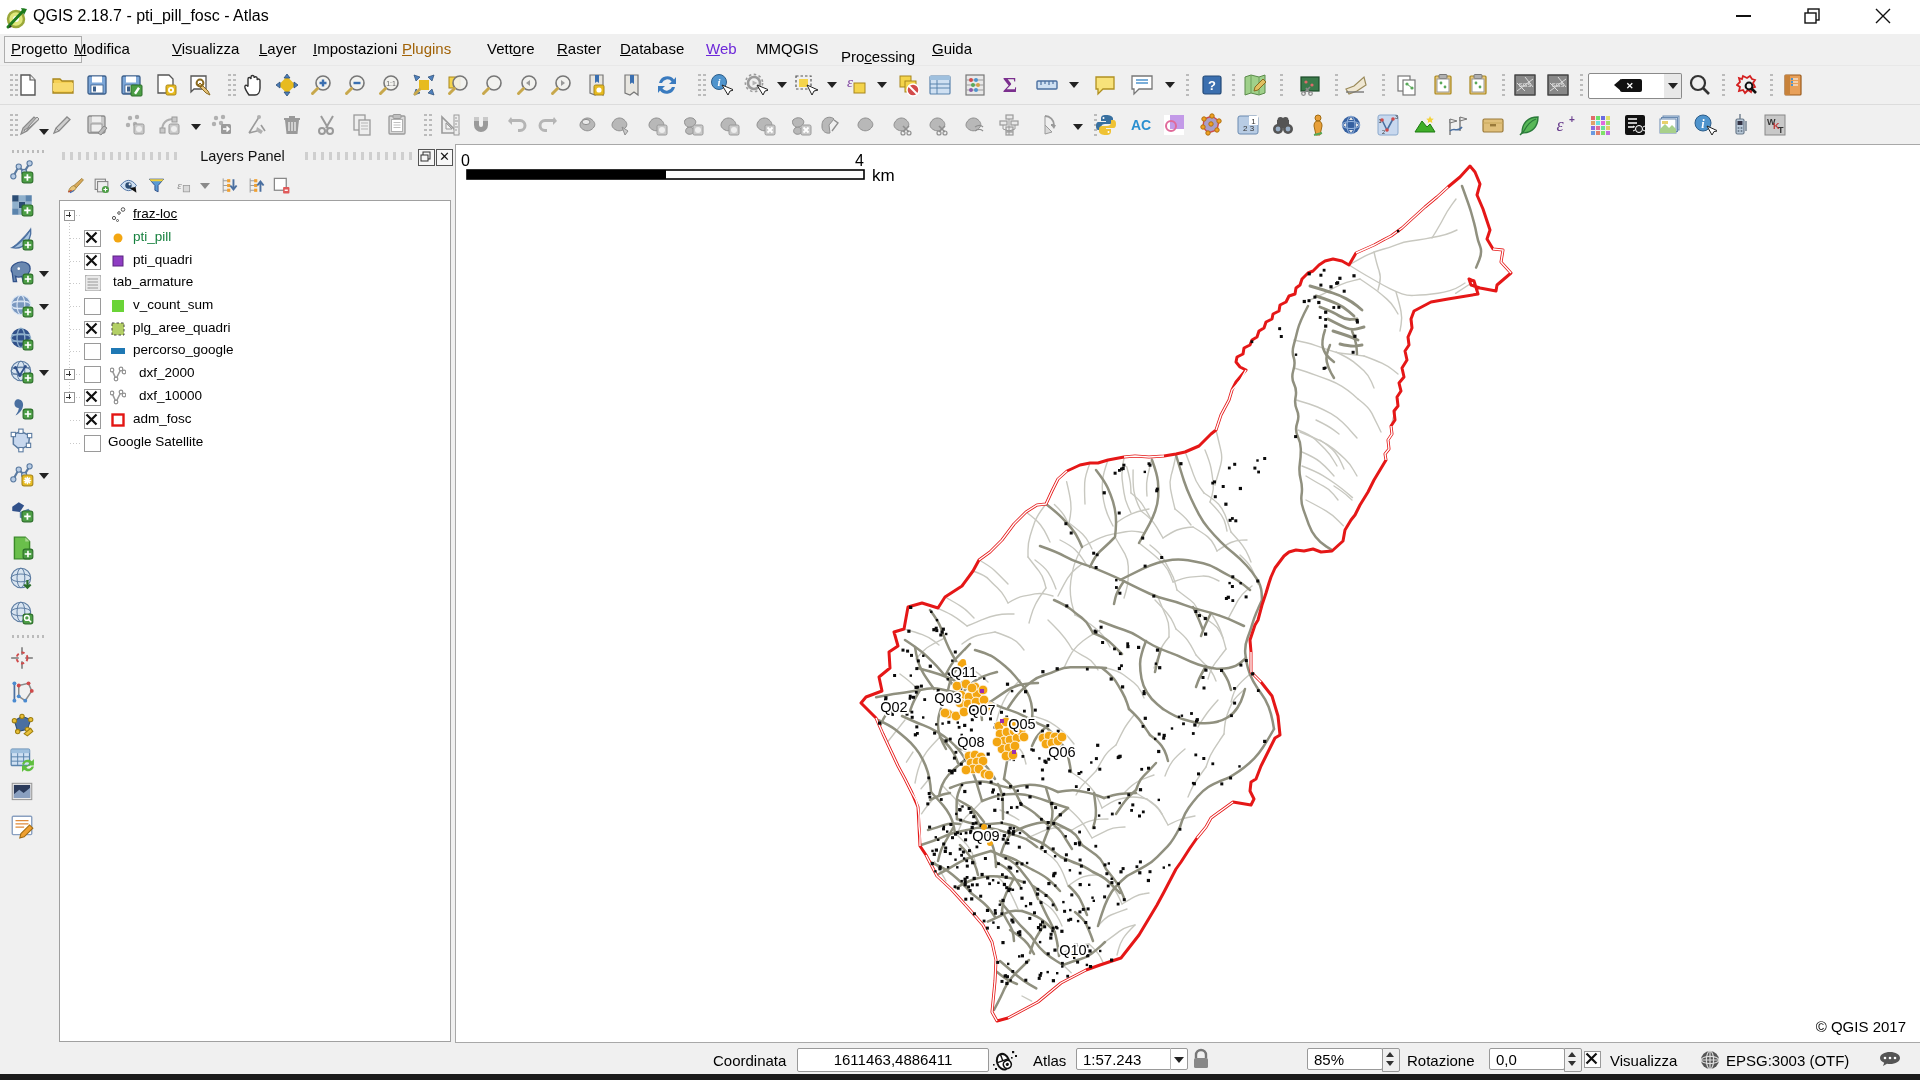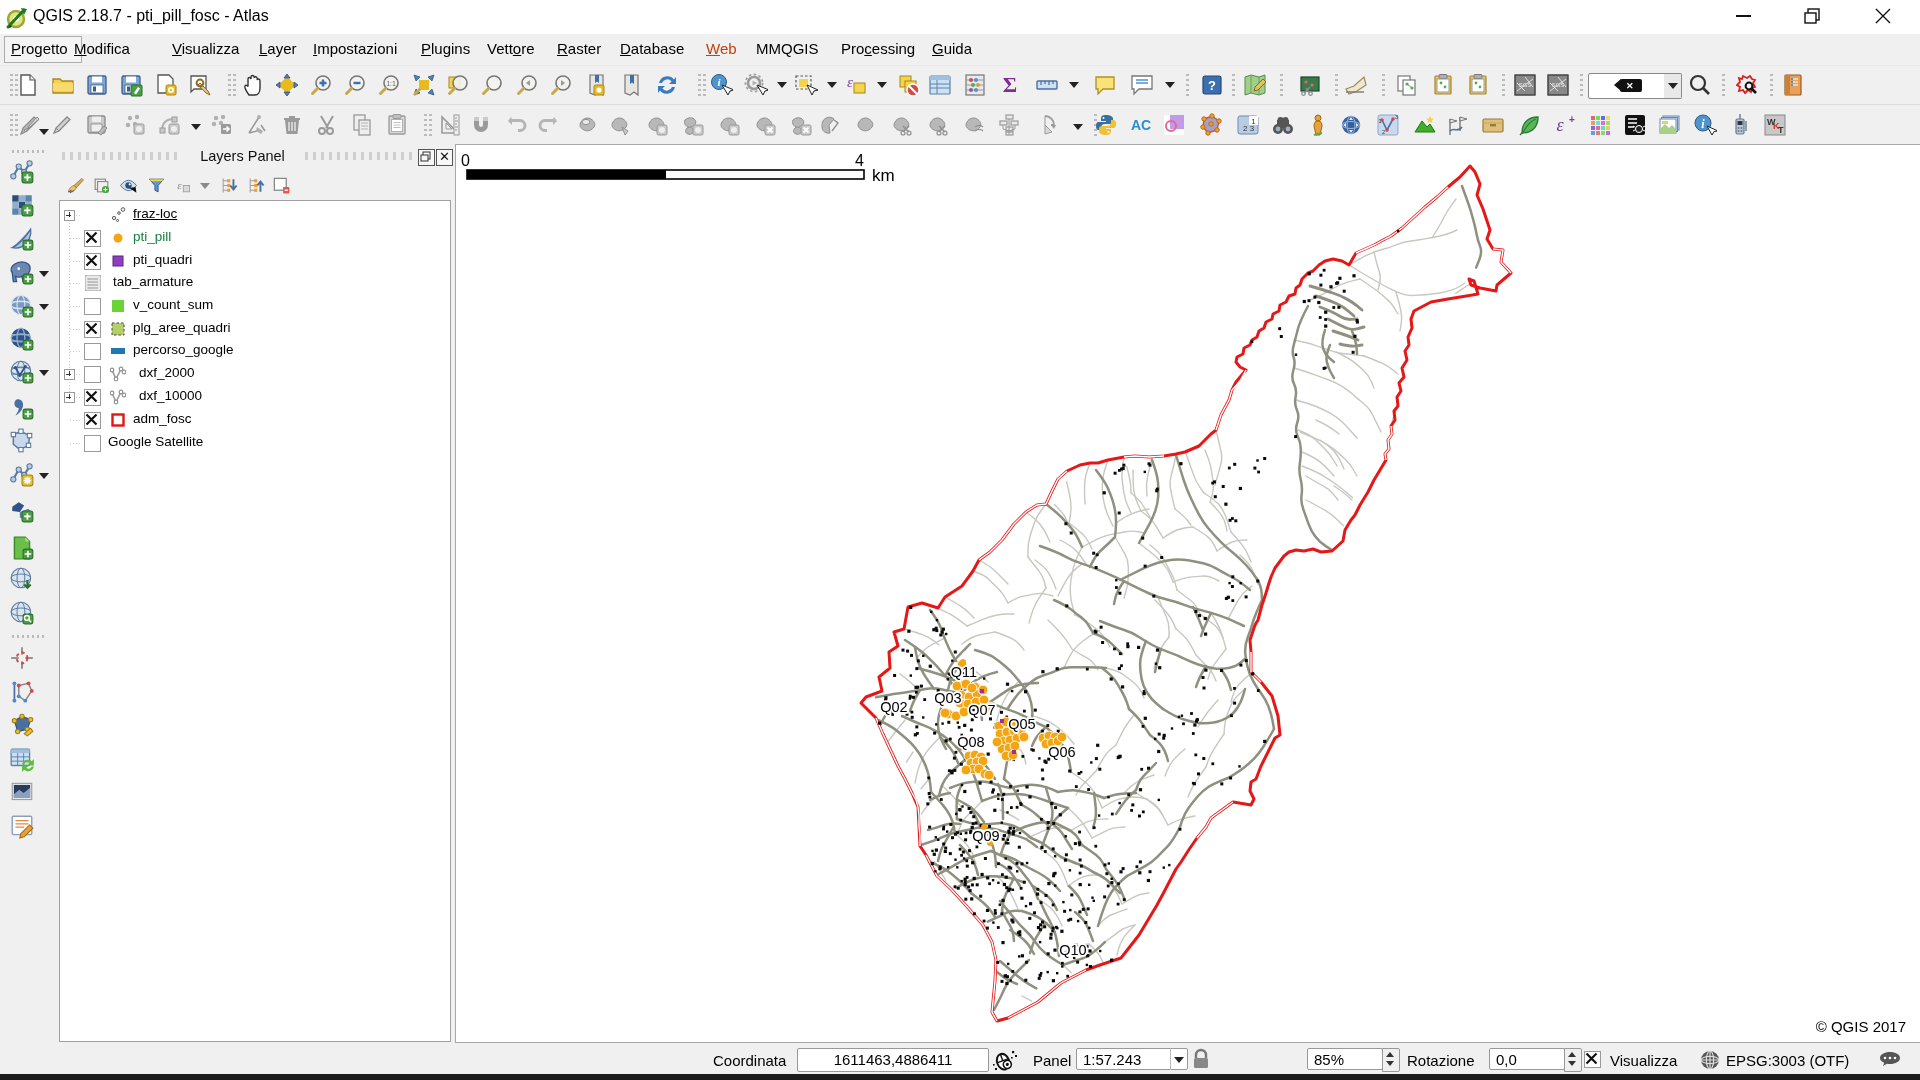--- a/index.html
+++ b/index.html
@@ -25,27 +25,27 @@
     </svg>
 </div>
 
 <div style="position:absolute;left:0;top:34px;width:1920px;height:31px;background:#f0f0f0">
 <div style="position:absolute;left:4px;top:2px;width:76px;height:25px;border:1px solid #adadad;background:#f4f4f4"></div>
     <div style="position:absolute;left:11px;top:6px;font-size:15px;color:#000"><u>P</u>rogetto</div>
     <div style="position:absolute;left:74px;top:6px;font-size:15px;color:#000"><u>M</u>odifica</div>
     <div style="position:absolute;left:172px;top:6px;font-size:15px;color:#000"><u>V</u>isualizza</div>
     <div style="position:absolute;left:259px;top:6px;font-size:15px;color:#000"><u>L</u>ayer</div>
     <div style="position:absolute;left:313px;top:6px;font-size:15px;color:#000"><u>I</u>mpostazioni</div>
-    <div style="position:absolute;left:421px;top:6px;font-size:15px;color:#000000"><u>P</u>lugins</div>
+    <div style="position:absolute;left:402px;top:6px;font-size:15px;color:#a16207"><u>P</u>lugins</div>
     <div style="position:absolute;left:487px;top:6px;font-size:15px;color:#000">Vett<u>o</u>re</div>
     <div style="position:absolute;left:557px;top:6px;font-size:15px;color:#000"><u>R</u>aster</div>
     <div style="position:absolute;left:620px;top:6px;font-size:15px;color:#000"><u>D</u>atabase</div>
-    <div style="position:absolute;left:706px;top:6px;font-size:15px;color:#c2410c"><u>W</u>eb</div>
+    <div style="position:absolute;left:706px;top:6px;font-size:15px;color:#6d28d9"><u>W</u>eb</div>
     <div style="position:absolute;left:756px;top:6px;font-size:15px;color:#000">MMQGIS</div>
-    <div style="position:absolute;left:841px;top:6px;font-size:15px;color:#000">Pro<u>c</u>essing</div>
+    <div style="position:absolute;left:841px;top:14px;font-size:15px;color:#000">Pro<u>c</u>essing</div>
     <div style="position:absolute;left:932px;top:6px;font-size:15px;color:#000"><u>G</u>uida</div>
 </div>
 
 <div style="position:absolute;left:0;top:65px;width:1920px;height:39px;background:#f0f0f0;border-top:1px solid #e8e8e8">
 </div>
 <div style="position:absolute;left:0;top:104px;width:1920px;height:40px;background:#f0f0f0;border-top:1px solid #dcdcdc">
 </div>
 <div style="position:absolute;left:0;top:0">
     <div style="position:absolute;left:10px;top:74px;width:3px;height:22px;background-image:repeating-linear-gradient(#bbb 0 2px, transparent 2px 5px)"></div>
     <div style="position:absolute;left:15px;top:74px;width:3px;height:22px;background-image:repeating-linear-gradient(#bbb 0 2px, transparent 2px 5px)"></div>
@@ -1962,21 +1962,21 @@
       <circle cx="14" cy="17" r="1.6" fill="#111"></circle>
     </g>
     <g fill="#111">
       <rect x="20" y="3" width="2.2" height="2.2"></rect>
       <rect x="23" y="7" width="2" height="2"></rect>
       <rect x="19" y="9" width="1.6" height="1.6"></rect>
       <rect x="3" y="20" width="2" height="2"></rect>
       <rect x="1" y="16" width="1.6" height="1.6"></rect>
     </g>
   </svg>
-<div style="position:absolute;left:1033px;top:1052px;font-size:15px;color:#000">Panel</div>
+<div style="position:absolute;left:1033px;top:1052px;font-size:15px;color:#000">Atlas</div>
 <div style="position:absolute;left:1076px;top:1048px;width:112px;height:22px;background:#fff;border:1px solid #999;border-radius:2px;font-size:15px;line-height:22px;padding-left:6px;box-sizing:border-box">1:57.243</div>
 <div style="position:absolute;left:1170px;top:1048px;width:18px;height:22px;border-left:1px solid #bbb"></div>
 <div style="position:absolute;left:1174px;top:1057px;width:0;height:0;border-left:5px solid transparent;border-right:5px solid transparent;border-top:6px solid #222"></div>
 <svg style="position:absolute;left:1192px;top:1048px" width="18" height="22" viewBox="0 0 18 22">
     <path d="M4 10V7a5 5 0 0 1 10 0v3" fill="none" stroke="#777" stroke-width="2.4"></path>
     <rect x="2" y="10" width="14" height="10" rx="1.5" fill="#888"></rect>
   </svg>
 <div style="position:absolute;left:1227px;top:1084px;font-size:15px;color:#000">Magnifier</div>
 <div style="position:absolute;left:1307px;top:1048px;width:76px;height:22px;background:#fff;border:1px solid #999;border-radius:2px;font-size:15px;line-height:22px;padding-left:6px;box-sizing:border-box">85%</div>
 <div style="position:absolute;left:1382px;top:1048px;width:16px;height:22px;background:#f0f0f0;border:1px solid #999;border-radius:0 2px 2px 0"></div>

